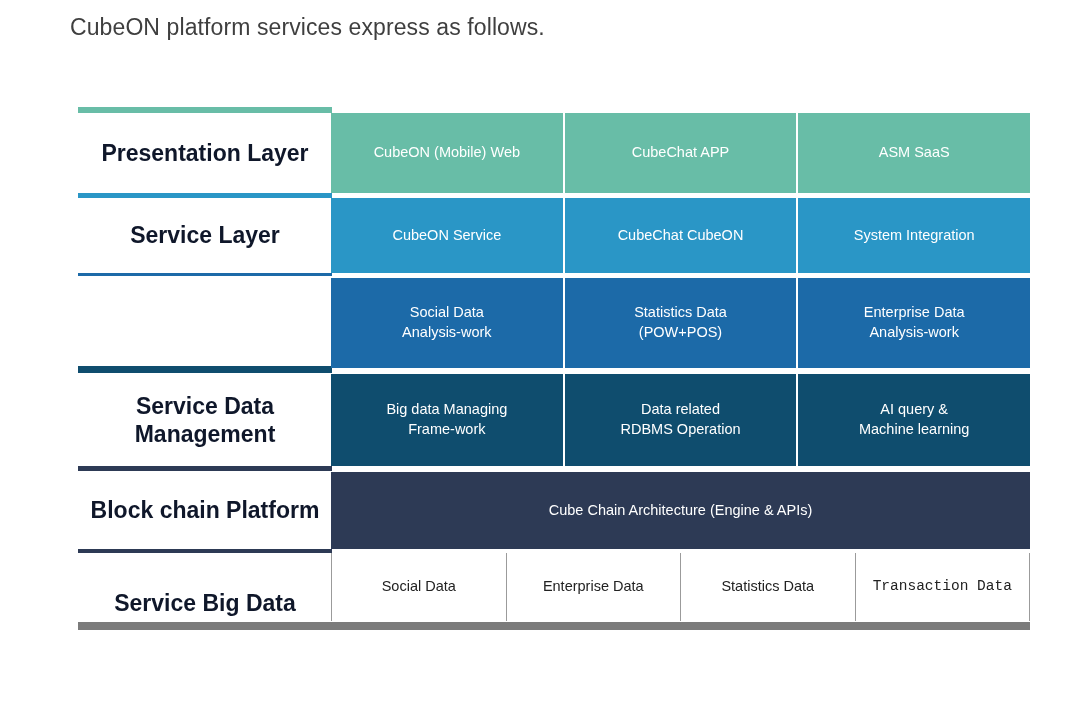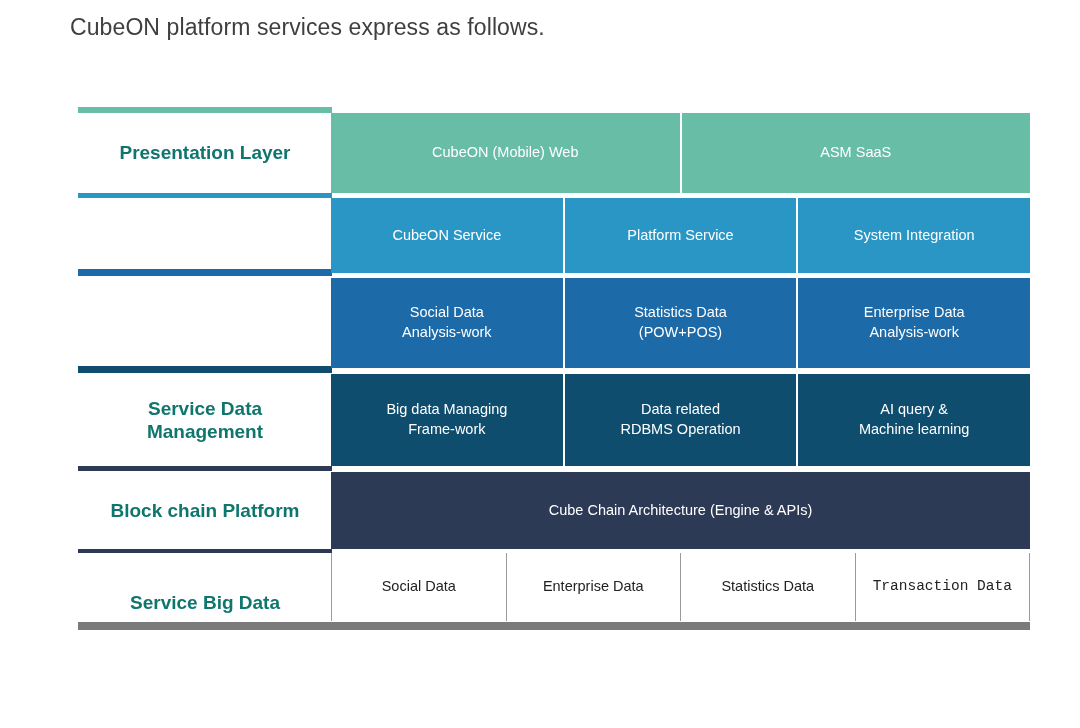--- a/index.html
+++ b/index.html
@@ -48,22 +48,22 @@
   }
   .label-cell {
     position: absolute;
     left: 0;
     width: 254px;
     background: #ffffff;
     display: flex;
     align-items: center;
     justify-content: center;
     text-align: center;
-    color: #0f766e;
-    font-size: 19px;
+    color: #0f172a;
+    font-size: 23px;
     font-weight: bold;
     line-height: 1.22;
   }
   .accent-bar {
     position: absolute;
     left: 0;
     width: 254px;
     height: 7px;
   }
 
@@ -124,45 +124,51 @@
     <div class="label-col">
         <div class="accent-bar" style="top: 4px; background: rgb(104, 189, 167);"></div>
         <div class="accent-bar" style="top: 88px; background: rgb(42, 150, 198);"></div>
         <div class="accent-bar" style="top: 166px; background: rgb(28, 106, 168);"></div>
         <div class="accent-bar" style="top: 263px; background: rgb(15, 77, 110);"></div>
         <div class="accent-bar" style="top: 361px; background: rgb(45, 58, 85);"></div>
         <div class="accent-bar" style="top: 443px; background: rgb(45, 58, 85);"></div>
         <div class="label-cell" style="top: 10px; height: 80px;">
           <span>Presentation Layer</span>
         </div>
+        <div class="label-cell" style="top: 95px; height: 75px;">
+          <span>Service Layer</span>
+        </div>
         <div class="label-cell" style="top: 271px; height: 92px;">
           <span>Service Data<br>Management</span>
         </div>
         <div class="label-cell" style="top: 369px; height: 77px;">
           <span>Block chain Platform</span>
         </div>
         <div class="label-cell" style="top: 450px; height: 68px; margin-top: 16px;">
           <span>Service Big Data</span>
         </div>
       </div>
     <div class="rows">
         <div class="row" style="top: 10px; height: 80px; background: rgb(104, 189, 167);">
           <div class="cell">
             <span>CubeON (Mobile) Web</span>
           </div>
           <div class="cell">
+            <span>CubeChat APP</span>
+          </div>
+          <div class="cell">
             <span>ASM SaaS</span>
           </div>
         </div>
         <div class="row" style="top: 95px; height: 75px; background: rgb(42, 150, 198);">
           <div class="cell">
             <span>CubeON Service</span>
           </div>
           <div class="cell">
-            <span>Platform Service</span>
+            <span>CubeChat CubeON</span>
           </div>
           <div class="cell">
             <span>System Integration</span>
           </div>
         </div>
         <div class="row" style="top: 175px; height: 90px; background: rgb(28, 106, 168);">
           <div class="cell">
             <span>Social Data<br>Analysis-work</span>
           </div>
           <div class="cell">

